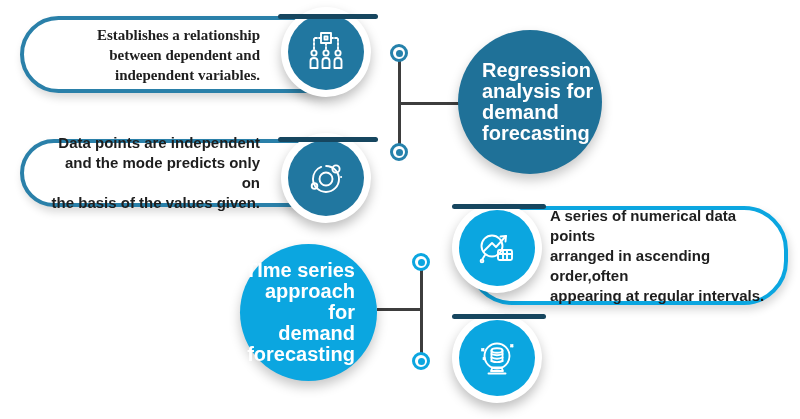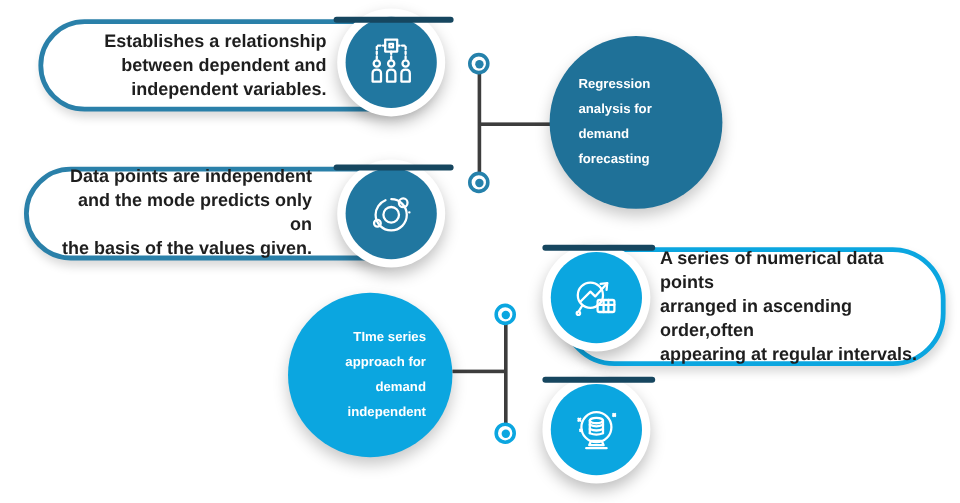--- a/index.html
+++ b/index.html
@@ -13,21 +13,21 @@
   .node{position:absolute;width:18px;height:18px;border-radius:50%;
     background:#ffffff;box-sizing:border-box;display:flex;align-items:center;justify-content:center;}
   .node.teal{border:3.5px solid #2581ab;}
   .node.cyan{border:3.5px solid #0ba6e0;}
   .node .dot{width:7px;height:7px;border-radius:50%;}
   .node.teal .dot{background:#2581ab;}
   .node.cyan .dot{background:#0ba6e0;}
   
   .hub{position:absolute;border-radius:50%;color:#fff;font-weight:bold;
     display:flex;align-items:center;box-sizing:border-box;
-    font-size:11px;line-height:21px;white-space:pre-line;
+    font-size:20px;line-height:21px;white-space:pre-line;
     box-shadow:0 6px 12px rgba(0,0,0,0.22);}
   .hub.dark{background:#1f7198;}
   .hub.bright{background:#0ba6e0;}
   
   .pill{position:absolute;border-radius:44px;background:#fff;box-sizing:border-box;
     display:flex;align-items:center;color:#1e1e1e;font-weight:bold;
     font-size:15px;line-height:20px;white-space:pre-line;
     box-shadow:2px 5px 8px rgba(0,0,0,0.15);}
   .pill.teal{border:4px solid #2a80a9;}
   .pill.cyan{border:4px solid #0ba6e0;}
@@ -72,24 +72,24 @@
     <div class="t-left">Regression
 analysis for
 demand
 forecasting</div>
   </div>
 
   <div class="hub bright" style="left:240px;top:244px;width:137px;height:137px;padding-right:22px;justify-content:flex-end;">
     <div class="t-right">TIme series
 approach for
 demand
-independent</div>
+forecasting</div>
   </div>
 
-  <div class="pill teal" style="left:32px;top:16px;width:330px;height:77px;padding:0 86px 0 26px;">
+  <div class="pill teal" style="left:20px;top:16px;width:330px;height:77px;padding:0 86px 0 26px;font-family:Liberation Serif, serif;">
     <div class="txt t-right">Establishes a relationship
 between dependent and
 independent variables.</div>
   </div>
   <div class="accent" style="left:278px;top:14px;width:100px;"></div>
   <div class="disc" style="left:281px;top:7px;">
     <div class="inner teal">
       <svg width="48" height="48" viewBox="0 0 48 48">
         <rect x="19" y="5" width="10" height="10"></rect>
         <rect x="22.5" y="8.5" width="3" height="3"></rect>
@@ -99,21 +99,21 @@
         <circle cx="12" cy="25" r="2.6"></circle>
           <path d="M8.5 40 V33 q0-3 3.5-3 q3.5 0 3.5 3 V40 Z"></path>
         <circle cx="24" cy="25" r="2.6"></circle>
           <path d="M20.5 40 V33 q0-3 3.5-3 q3.5 0 3.5 3 V40 Z"></path>
         <circle cx="36" cy="25" r="2.6"></circle>
           <path d="M32.5 40 V33 q0-3 3.5-3 q3.5 0 3.5 3 V40 Z"></path>
       </svg>
     </div>
   </div>
 
-  <div class="pill teal" style="left:20px;top:139px;width:330px;height:78px;padding:0 86px 0 26px;">
+  <div class="pill teal" style="left:20px;top:139px;width:330px;height:68px;padding:0 86px 0 26px;">
     <div class="txt t-right">Data points are independent
 and the mode predicts only on
 the basis of the values given.</div>
   </div>
   <div class="accent" style="left:278px;top:137px;width:100px;"></div>
   <div class="disc" style="left:281px;top:133px;">
     <div class="inner teal">
       <svg width="48" height="48" viewBox="0 0 48 48">
         <circle cx="24" cy="25" r="13" stroke-dasharray="56 5"></circle>
         <circle cx="24" cy="25" r="6.5"></circle>

